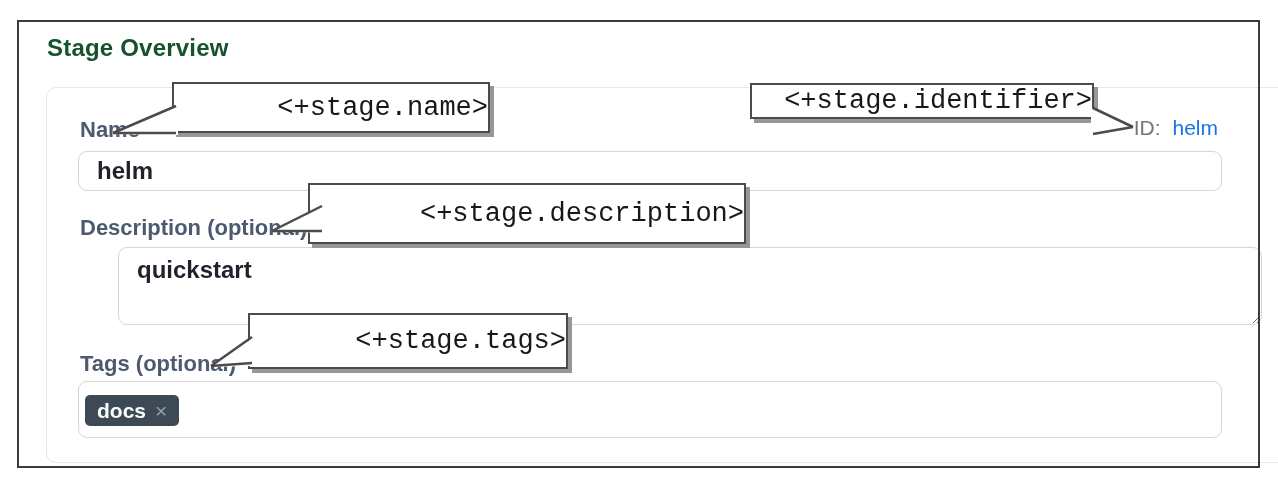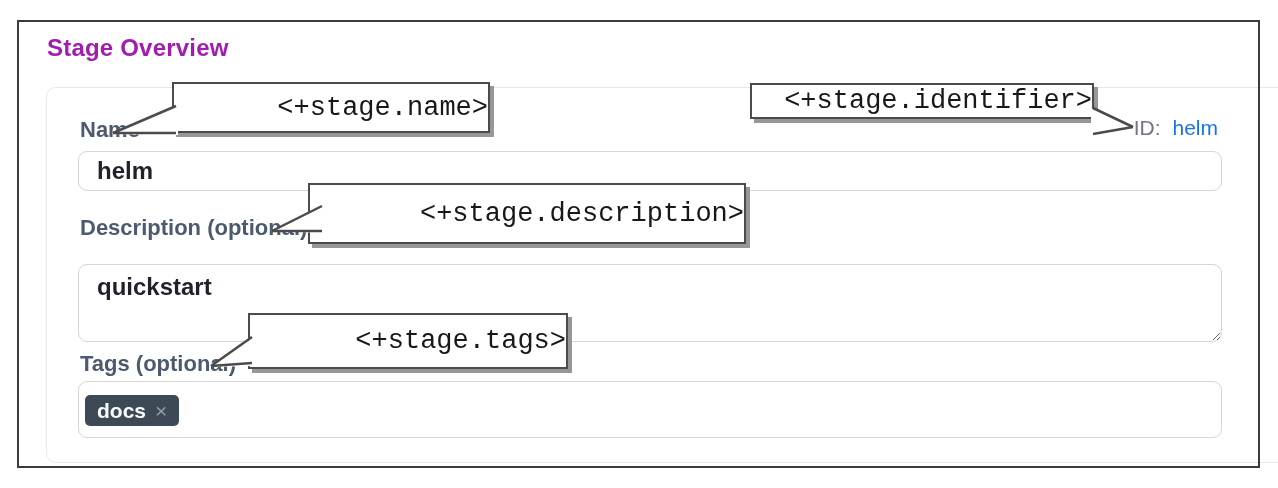--- a/index.html
+++ b/index.html
@@ -7,21 +7,21 @@
     width:1278px;height:488px;position:relative;overflow:hidden;
     background:#ffffff;
     font-family:"Liberation Sans", sans-serif;
   }
   .frame{
     position:absolute;left:17px;top:20px;width:1239px;height:444px;
     border:2px solid #3c3c3c;background:transparent;z-index:9;pointer-events:none;
   }
   .title{
     position:absolute;left:47px;top:34px;margin:0;
-    font-size:24px;font-weight:700;color:#a21caf;letter-spacing:0.2px;z-index:2;
+    font-size:24px;font-weight:700;color:#14532d;letter-spacing:0.2px;z-index:2;
   }
   .card{
     position:absolute;left:46px;top:87px;width:1250px;height:374px;
     border:1px solid #e7e8ea;border-radius:10px;background:#ffffff;z-index:1;
   }
   .field-label{
     position:absolute;font-size:22px;font-weight:600;color:#4c5a70;z-index:2;
   }
   .name-label{left:80px;top:117px;}
   .desc-label{left:80px;top:215px;}
@@ -36,24 +36,25 @@
   .text-input,.textarea,.tags-box{
     position:absolute;left:78px;width:1144px;box-sizing:border-box;
     background:#fff;border:1px solid #d5d6d8;border-radius:9px;z-index:2;
   }
   .text-input{
     top:151px;height:40px;padding:0 18px;
     font-family:"Liberation Sans", sans-serif;
     font-size:24px;font-weight:600;color:#1f222b;outline:none;
   }
   .textarea{
-    top:264px;height:78px;padding:8px 18px;
+    top:247px;height:78px;padding:8px 18px;
     font-family:"Liberation Sans", sans-serif;
     font-size:24px;font-weight:600;color:#1f222b;outline:none;
     line-height:1.2;
+    margin-left:40px;
   }
   .tags-box{top:381px;height:57px;}
   .chip{
     position:absolute;left:6px;top:13px;height:31px;
     display:inline-flex;align-items:center;gap:9px;padding:0 12px;
     background:#3d4a56;border-radius:5px;cursor:pointer;
   }
   .chip-label{color:#fafbfc;font-size:21px;font-weight:600;}
   .chip-x{color:#94a1ab;font-size:21px;font-weight:400;cursor:pointer;line-height:1;}
   .callout{

